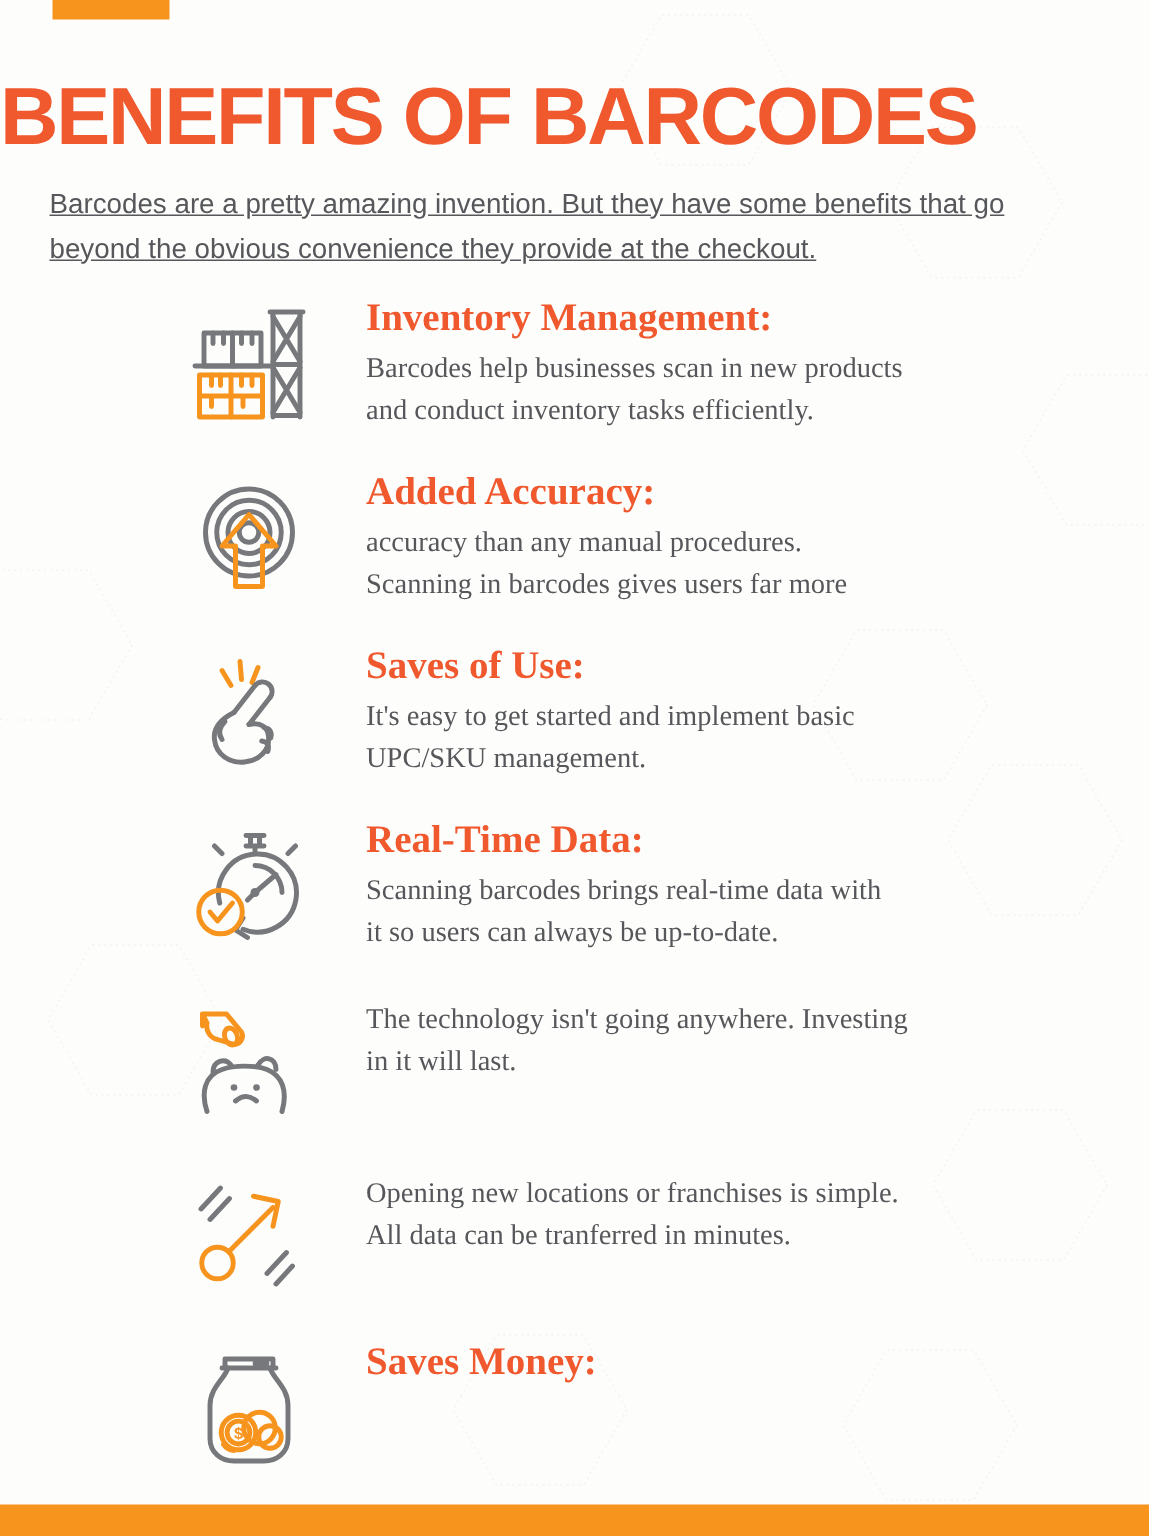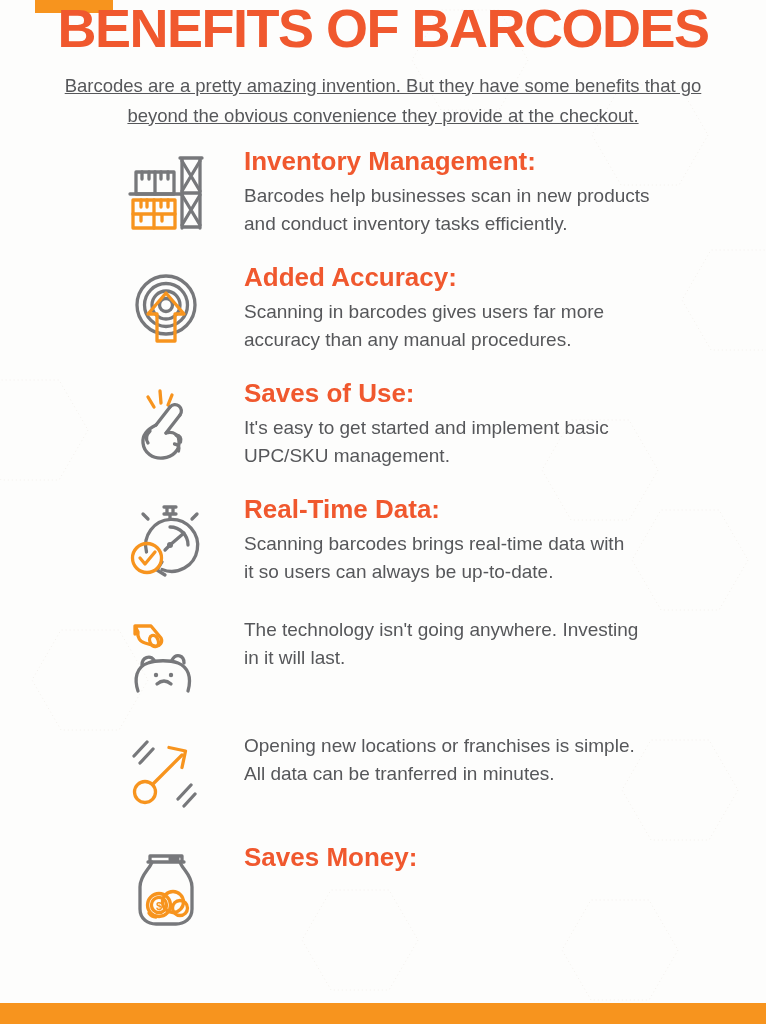--- a/index.html
+++ b/index.html
@@ -24,21 +24,21 @@
   .top-accent{
     position:absolute;left:35px;top:0;width:78px;height:13px;
     background:var(--accent-orange);
   }
   .bottom-bar{
     position:absolute;left:0;bottom:0;width:766px;height:21px;
     background:var(--accent-orange);
   }
   .header{
     position:relative;
-    text-align:center;
+    padding-top:50px;
   }
   .title{
     color:var(--accent-red);
     font-size:54px;
     font-weight:800;
     letter-spacing:-1.5px;
     line-height:1.05;
   }
   .subtitle{
     margin:14px auto 0;
@@ -63,20 +63,21 @@
     height:88px;
     flex:0 0 96px;
     display:flex;
     align-items:center;
     justify-content:center;
     margin-top:2px;
   }
   .item-text{
     margin-left:30px;
     width:460px;
+    font-family:Liberation Serif, serif;
   }
   .item-heading{
     color:var(--accent-red);
     font-size:26px;
     font-weight:800;
     line-height:1.15;
   }
   .item-body{
     margin-top:5px;
     color:var(--text-gray);
@@ -155,22 +156,22 @@
         <circle class="g" cx="40" cy="36" r="29"></circle>
         <circle class="g" cx="40" cy="36" r="21.5"></circle>
         <circle class="g" cx="40" cy="36" r="14"></circle>
         <circle class="g" cx="40" cy="36" r="6.5"></circle>
         <path class="o" d="M40 24 L58 45 H49 V72 H31 V45 H22 Z" fill="#FFFFFF"></path>
       </svg>
     </div>
     <div class="item-text">
       <div class="item-heading">Added Accuracy:</div>
       <div class="item-body">
+        <div>accuracy than any manual procedures.</div>
         <div>Scanning in barcodes gives users far more</div>
-        <div>accuracy than any manual procedures.</div>
       </div>
     </div>
   </div>
 
   <div class="item-row">
     <div class="icon-box">
       <svg width="80" height="80" viewBox="0 0 80 80">
         <path class="o" d="M22 12 L28 22 M34 6 L35 18 M46 10 L42 20"></path>
         <path class="g" d="M30 40 L44 22 M40 48 L54 30"></path>
         <path class="g" d="M44 22 A6.2 6.2 0 0 1 54 30"></path>

